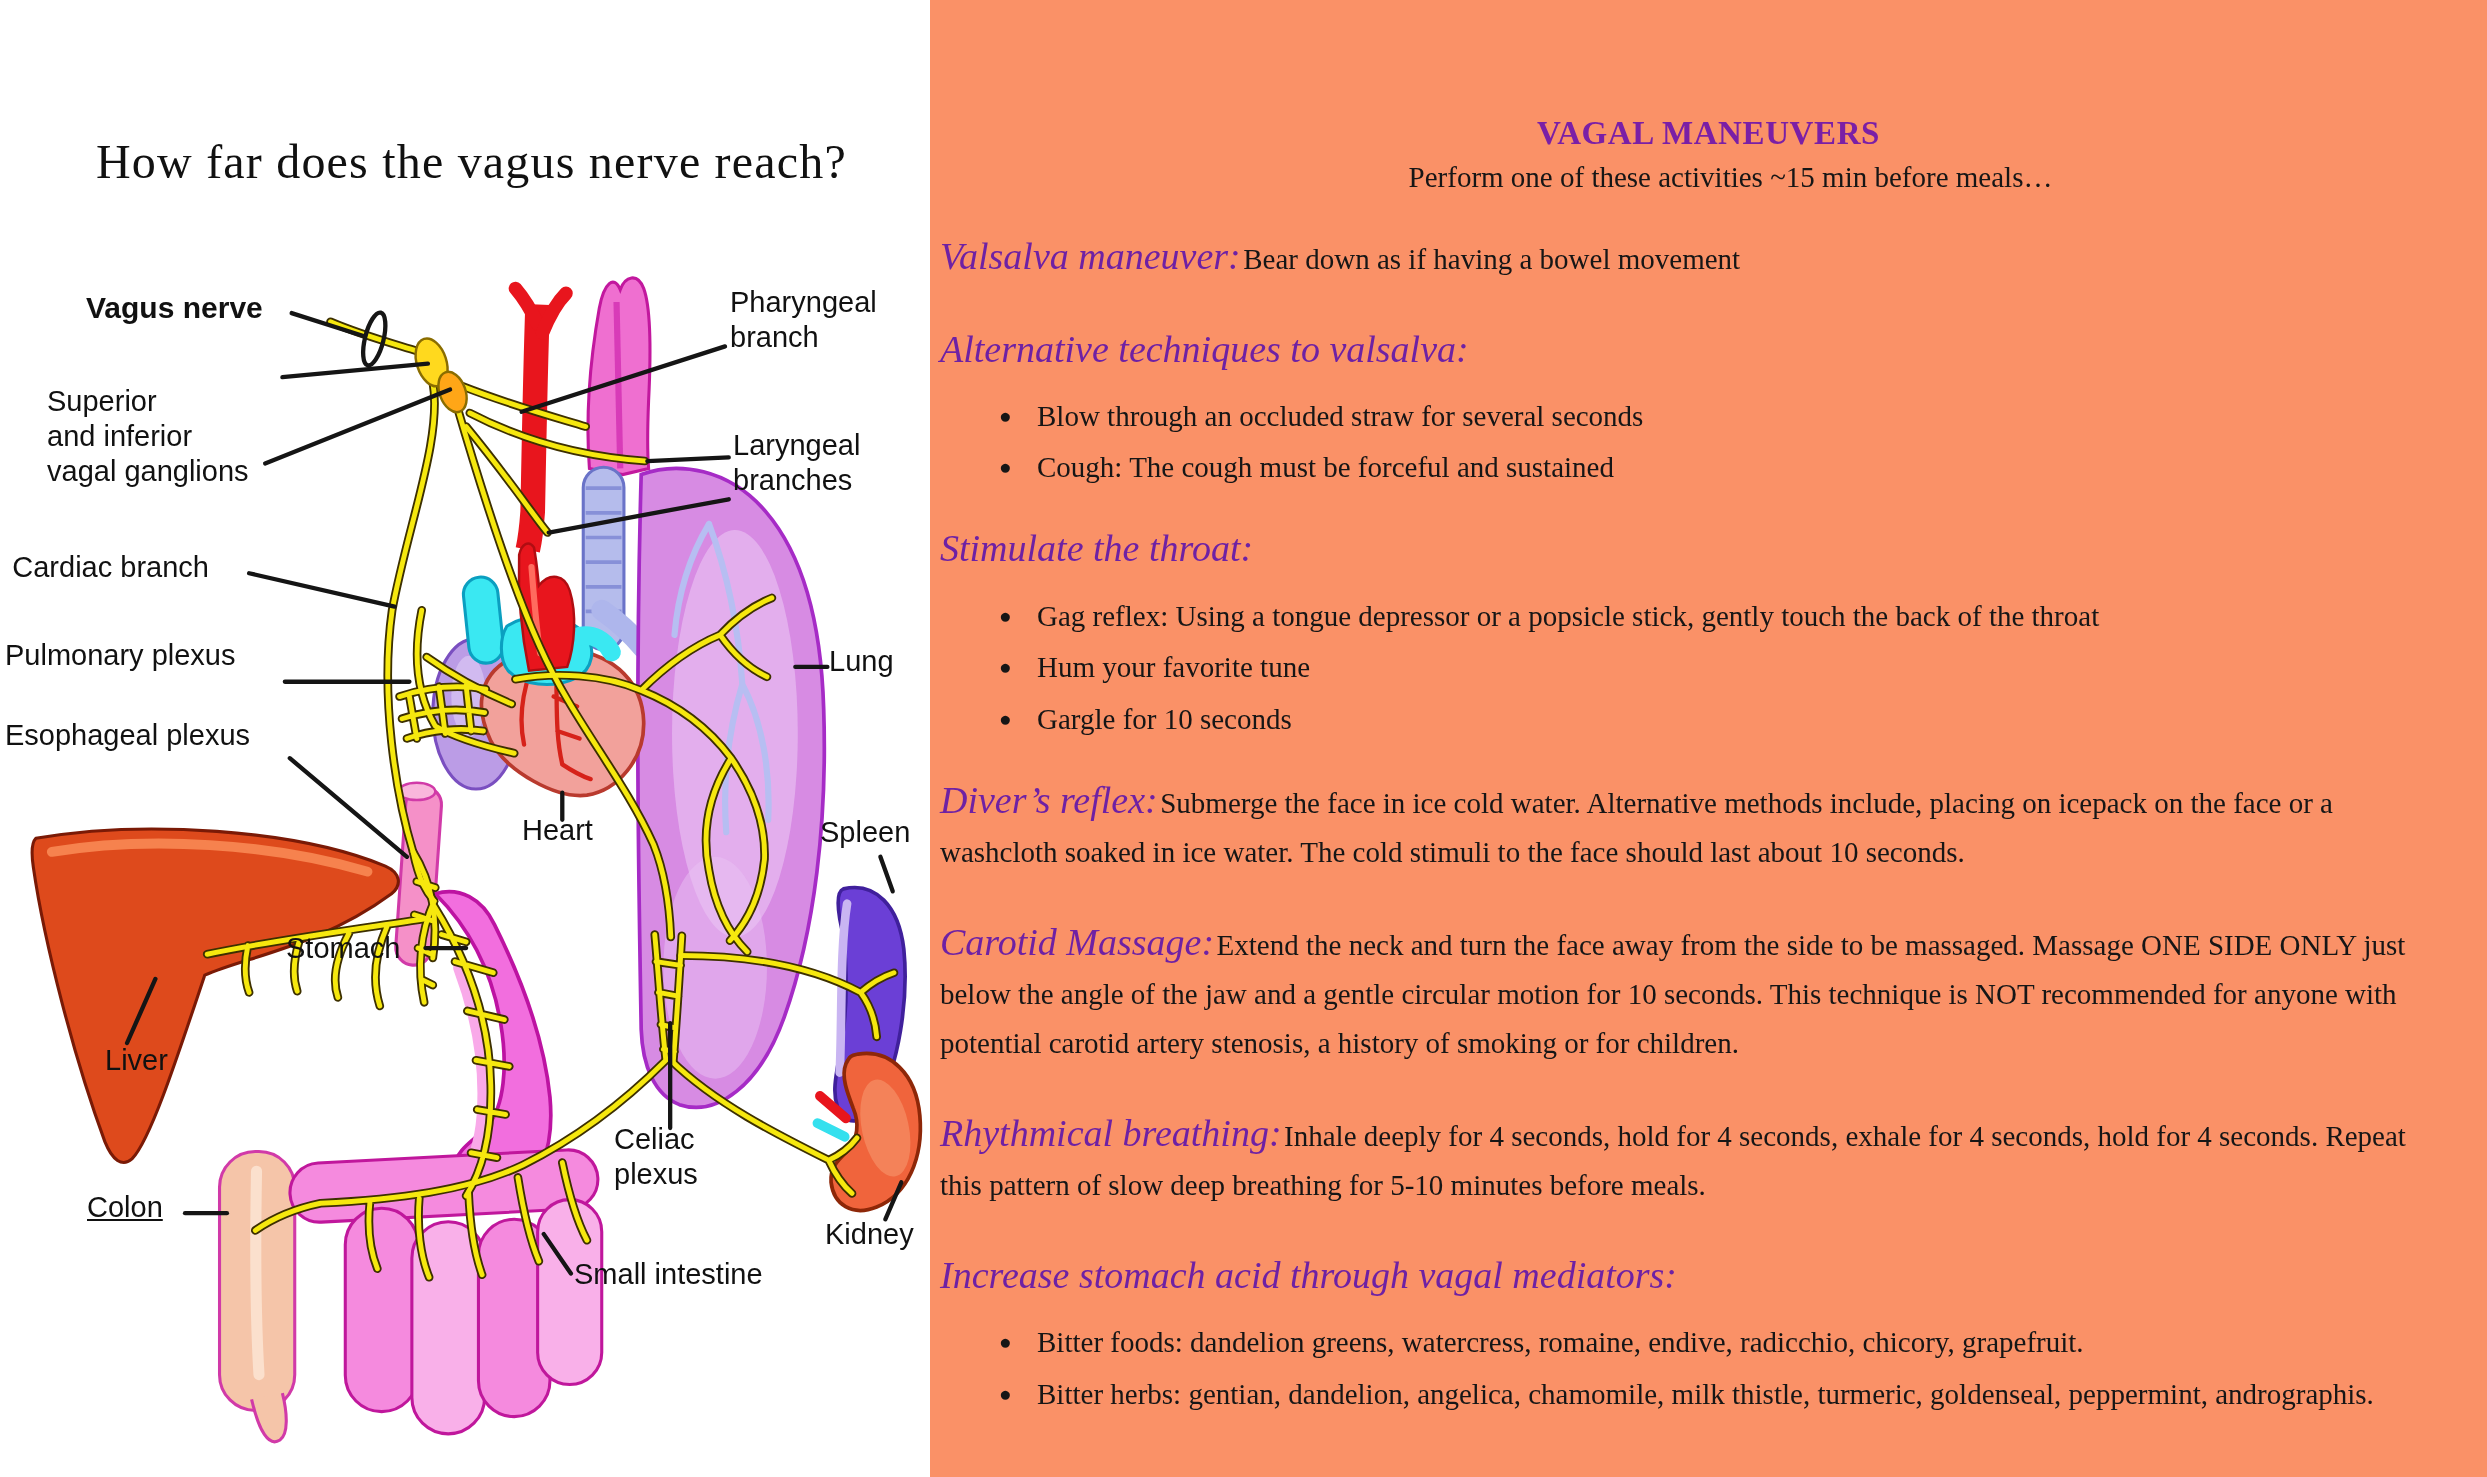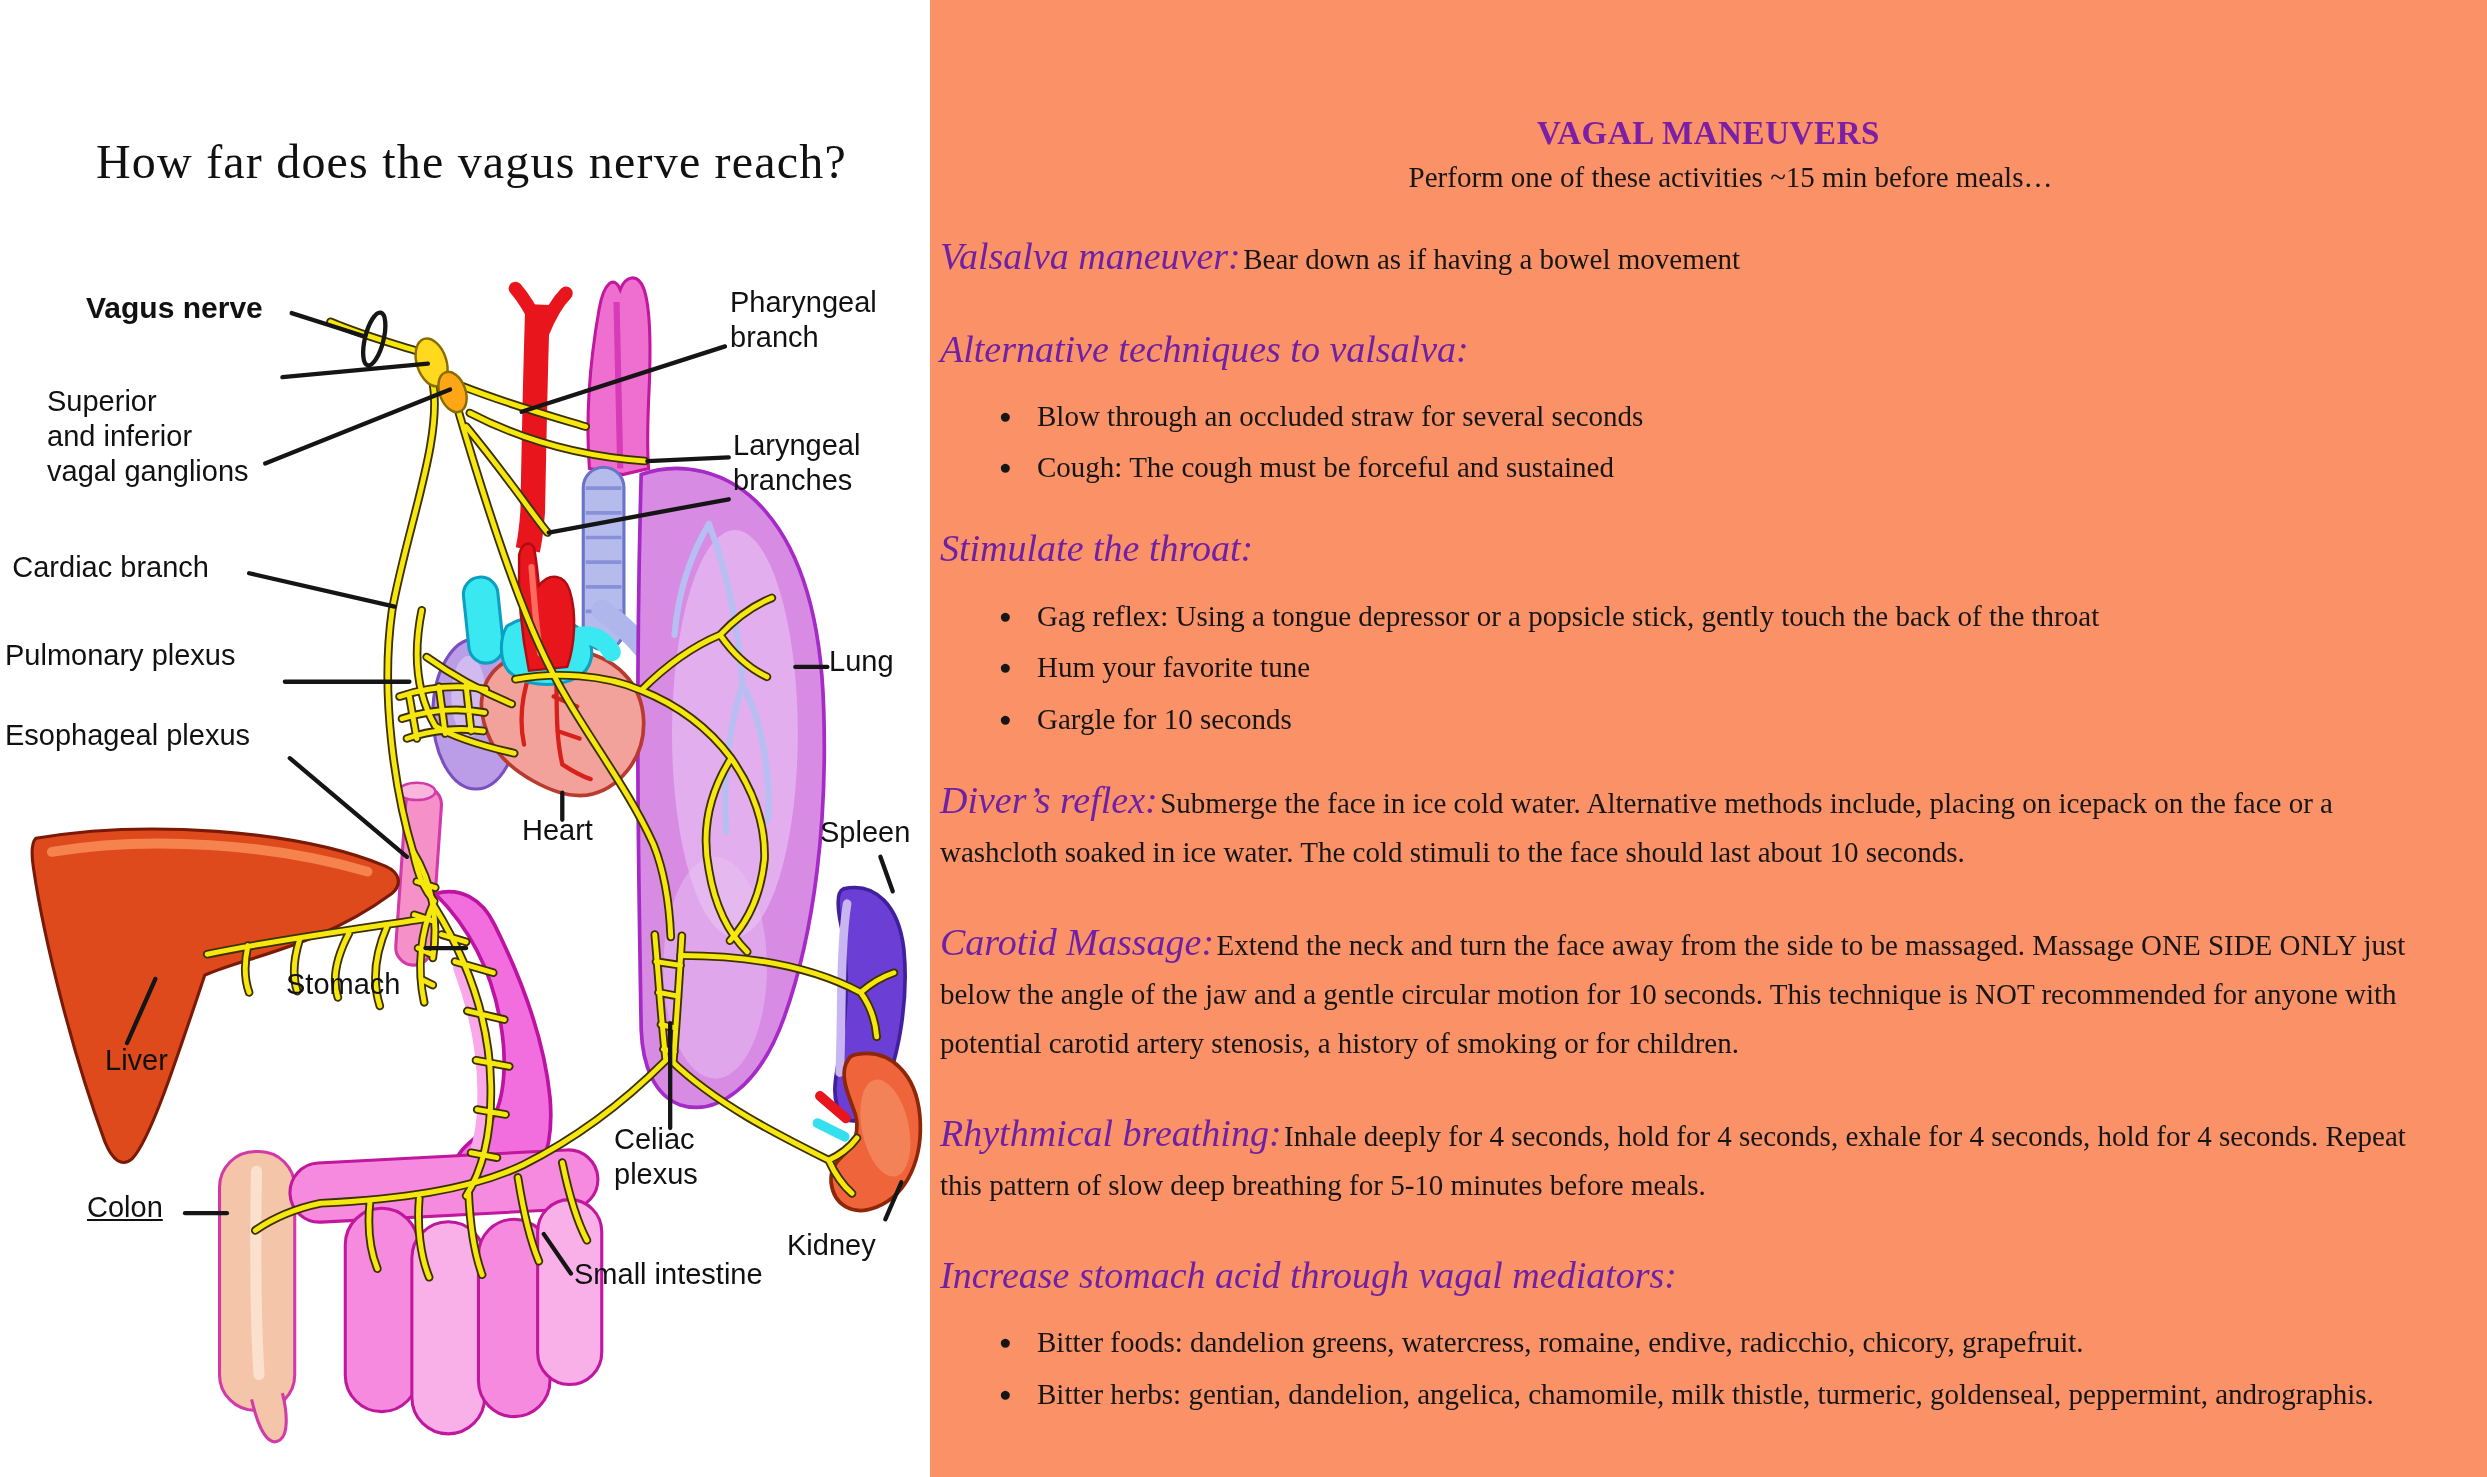--- a/index.html
+++ b/index.html
@@ -181,26 +181,26 @@
 and inferior
 vagal ganglions</div>
   <div class="dlabel" style="left:733px;top:428px;">Laryngeal
 branches</div>
   <div class="dlabel" style="left:12.3px;top:550px;">Cardiac branch</div>
   <div class="dlabel" style="left:5px;top:638px;">Pulmonary plexus</div>
   <div class="dlabel" style="left:5px;top:718px;">Esophageal plexus</div>
   <div class="dlabel" style="left:829px;top:644px;">Lung</div>
   <div class="dlabel" style="left:522px;top:813px;">Heart</div>
   <div class="dlabel" style="left:820px;top:815px;">Spleen</div>
-  <div class="dlabel" style="left:286px;top:967px;">Stomach</div>
+  <div class="dlabel" style="left:286px;top:931px;">Stomach</div>
   <div class="dlabel" style="left:105px;top:1043px;">Liver</div>
   <div class="dlabel" style="left:614px;top:1122px;">Celiac
 plexus</div>
   <div class="dlabel" style="left:87px;top:1190px;text-decoration:underline;">Colon</div>
-  <div class="dlabel" style="left:787px;top:1217px;margin-top:11px;">Kidney</div>
+  <div class="dlabel" style="left:825px;top:1217px;">Kidney</div>
   <div class="dlabel" style="left:574px;top:1257px;">Small intestine</div>
 </div>
 
 <div class="right-panel">
   <div class="rp-header">VAGAL MANEUVERS</div>
   <div class="rp-sub">Perform one of these activities ~15 min before meals…</div>
 
   <p class="sec">
     <span class="h">Valsalva maneuver:</span>
     <span class="b">Bear down as if having a bowel movement</span>

